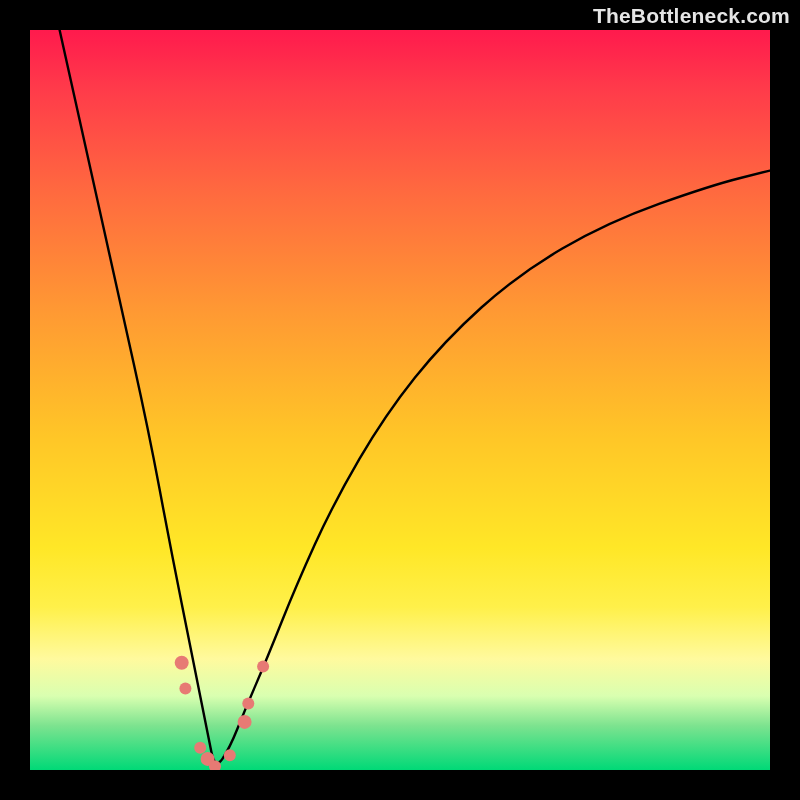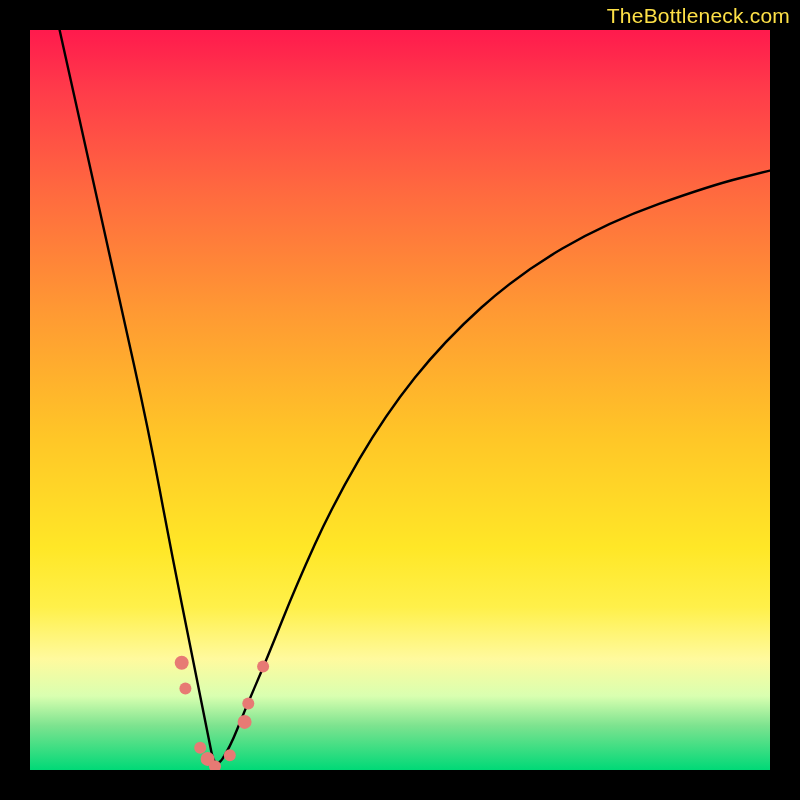--- a/index.html
+++ b/index.html
@@ -29,22 +29,22 @@
       #d9ffb0 90%,
       #7de38f 94%,
       #00d977 100%
     );
   }
   .watermark {
     position: absolute;
     top: 4px;
     right: 10px;
     font-size: 21px;
-    font-weight: 400;
-    color: #fde047;
+    font-weight: 700;
+    color: #e5e5e5;
     letter-spacing: 0.2px;
   }
   svg.curve {
     position: absolute;
     left: 0;
     top: 0;
     width: 740px;
     height: 740px;
   }
 </style>

